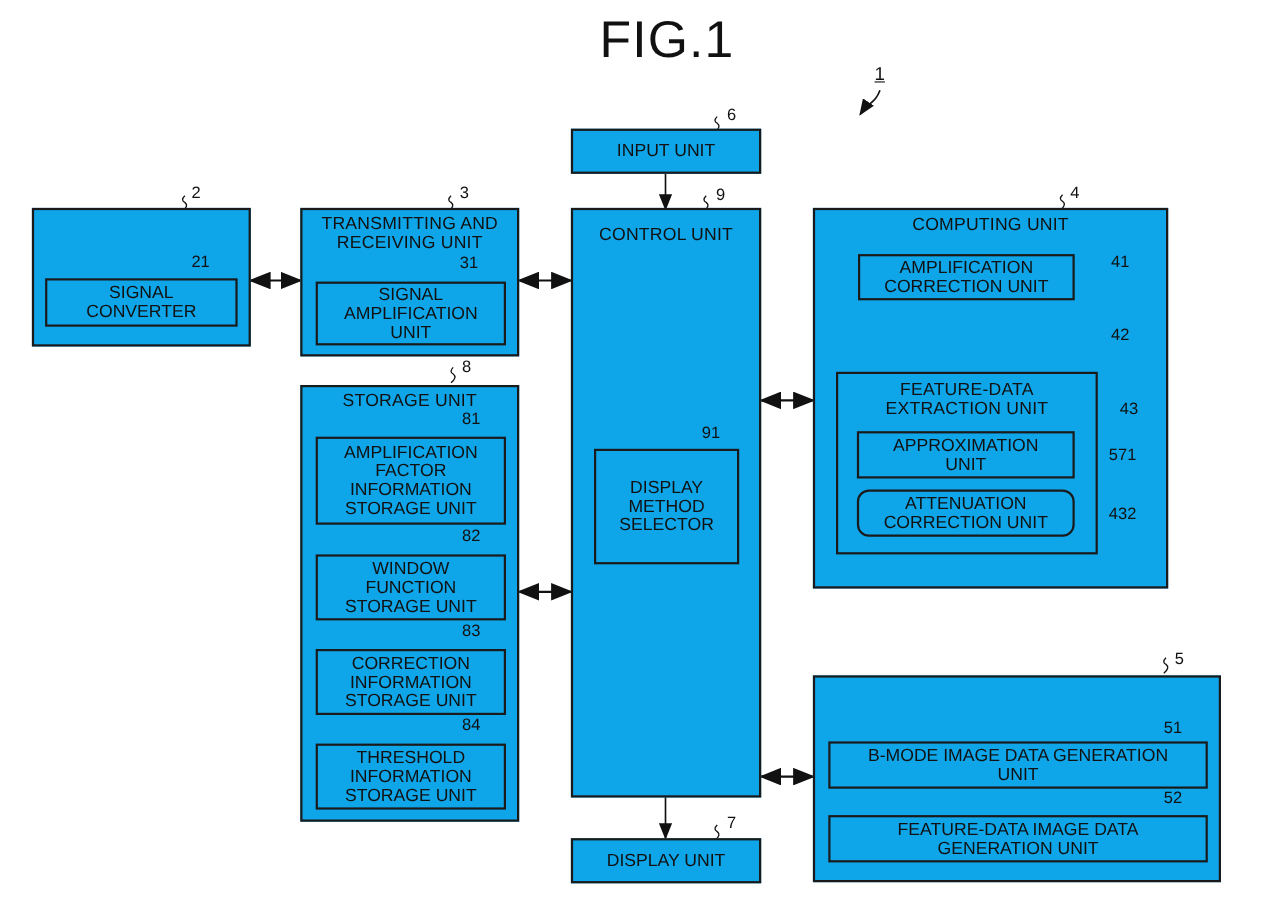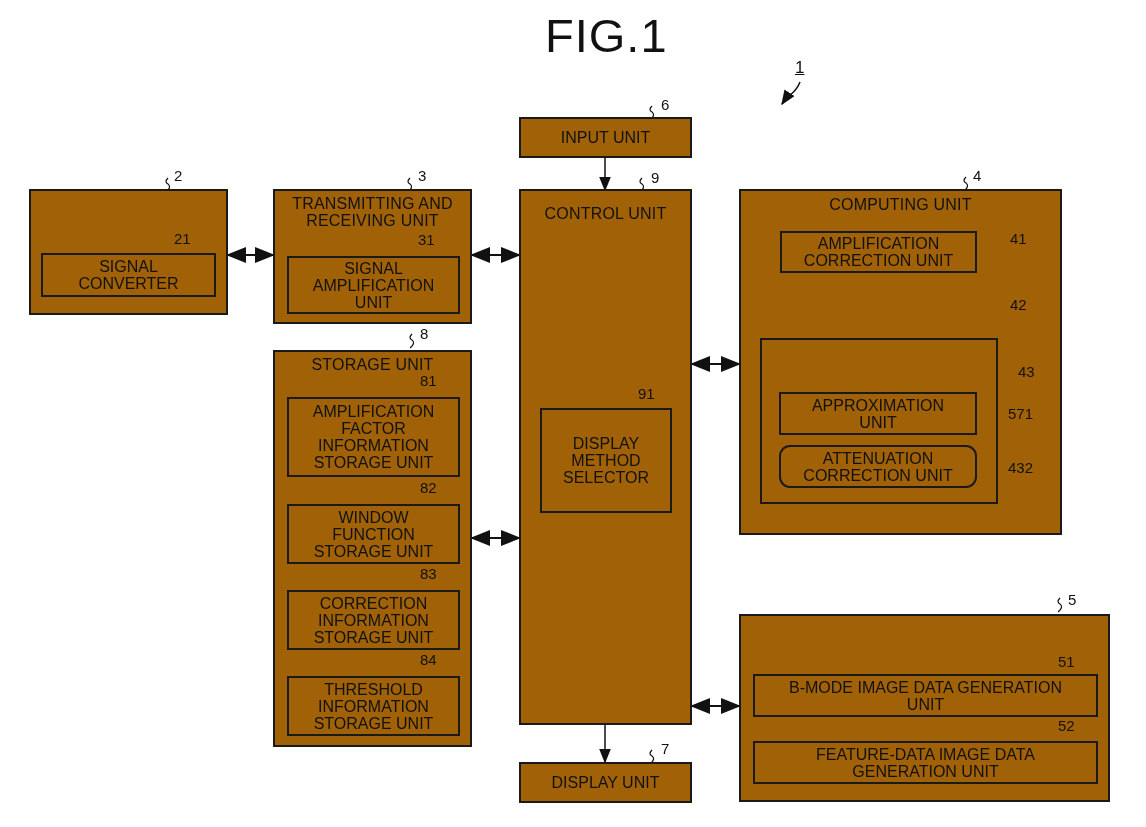--- a/index.html
+++ b/index.html
@@ -1,18 +1,18 @@
 <!DOCTYPE html>
 <html><head>
 <meta charset="utf-8">
 <style>
   html, body { margin:0; padding:0; background:#ffffff; }
   body { width:1146px; height:827px; position:relative; overflow:hidden;
          font-family:"Liberation Sans", sans-serif; color:#111; }
-  .box { position:absolute; border:2px solid #1a1a1a; box-sizing:border-box; background:#a16207;padding-left:32px; }
+  .box { position:absolute; border:2px solid #1a1a1a; box-sizing:border-box; background:#0ea5e9;padding-left:32px; }
   .t { position:absolute; left:0; right:0; text-align:center; font-size:16px; line-height:17px;
        letter-spacing:0.2px; white-space:pre-line; }
   .ctr { position:absolute; inset:0; display:flex; align-items:center; justify-content:center;
          text-align:center; font-size:16px; line-height:17px; white-space:pre-line; }
   .ref { position:absolute; font-size:15px; line-height:15px; }
   .fig { position:absolute; left:545px; top:8px; font-size:47px; letter-spacing:1px; }
   svg.lines { position:absolute; left:0; top:0; }
 </style>
 </head>
 <body>
@@ -146,20 +146,22 @@
 <div class="ref" style="left:420px;top:566px;">83</div>
 <div class="ref" style="left:420px;top:652px;">84</div>
 
 <div class="box" style="left:739px;top:189px;width:323px;height:346px;">
   <div class="t" style="top:5px;">COMPUTING UNIT</div>
   <div class="box" style="left:39px;top:40px;width:197px;height:42px;">
     <div class="ctr">AMPLIFICATION
 CORRECTION UNIT</div>
   </div>
   <div class="box" style="left:19px;top:147px;width:238px;height:166px;">
+    <div class="t" style="top:6px;">FEATURE-DATA
+EXTRACTION UNIT</div>
     <div class="box" style="left:17px;top:52px;width:198px;height:43px;">
       <div class="ctr">APPROXIMATION
 UNIT</div>
     </div>
     <div class="box" style="left:17px;top:105px;width:198px;height:43px;border-radius:11px;">
       <div class="ctr">ATTENUATION
 CORRECTION UNIT</div>
     </div>
   </div>
 </div>

